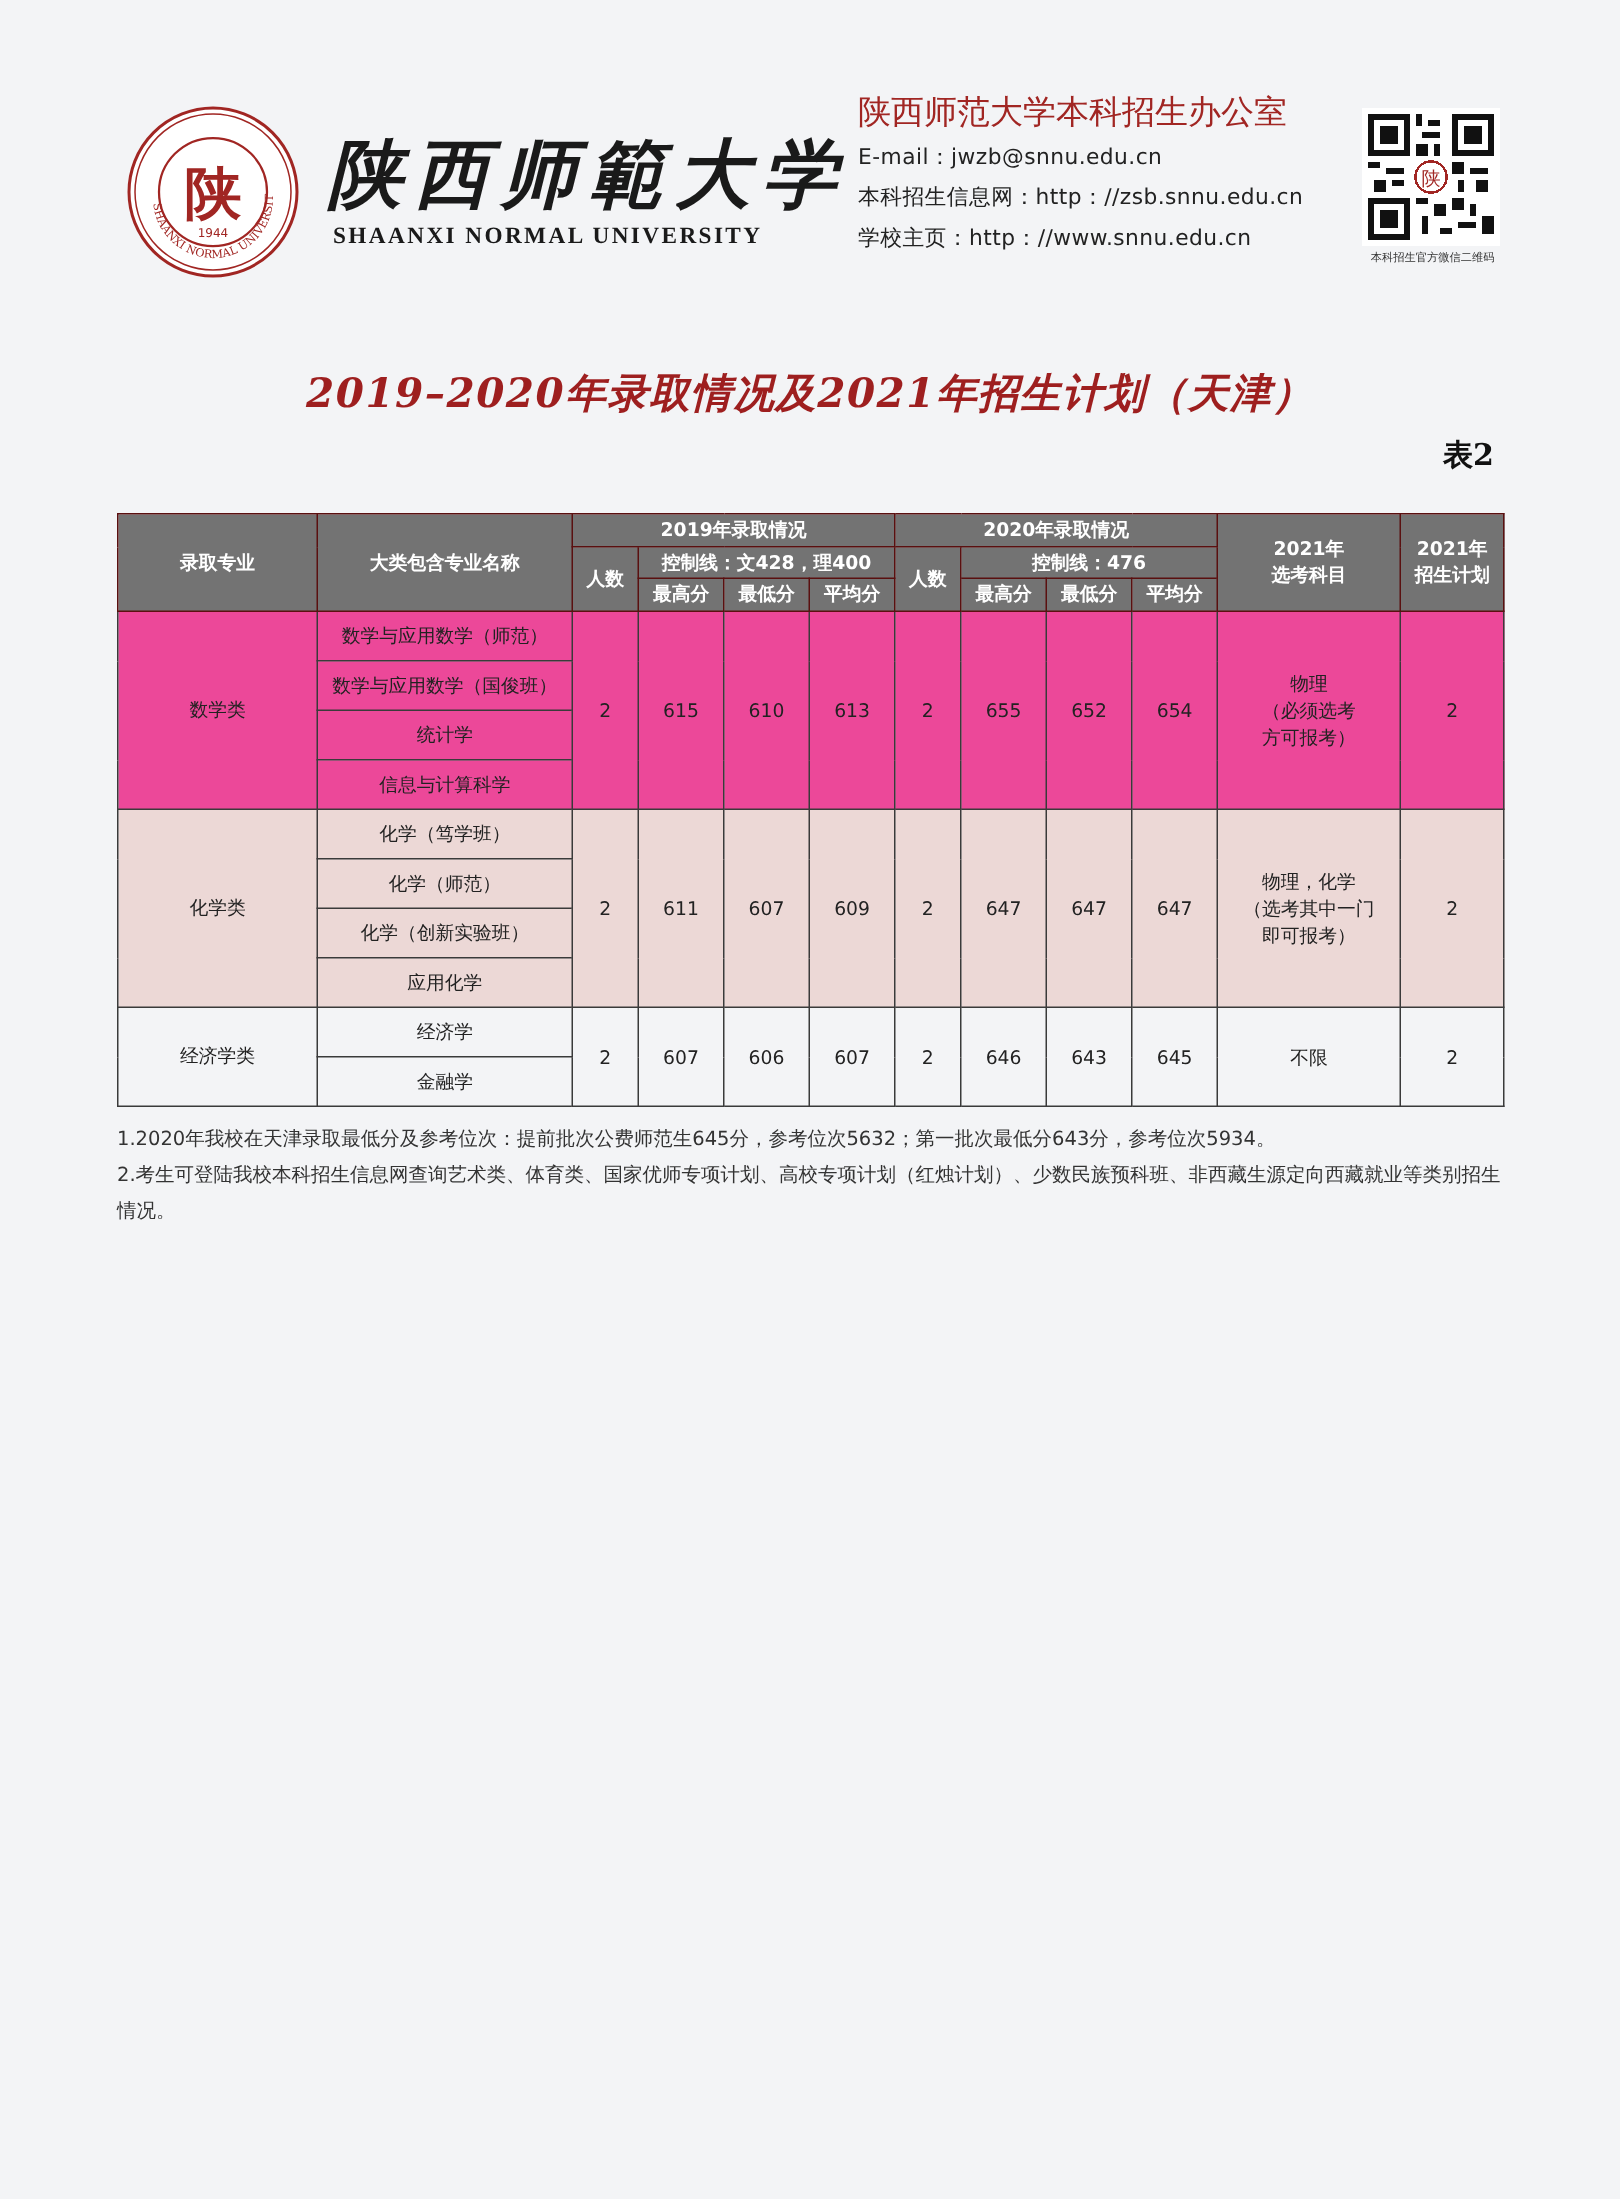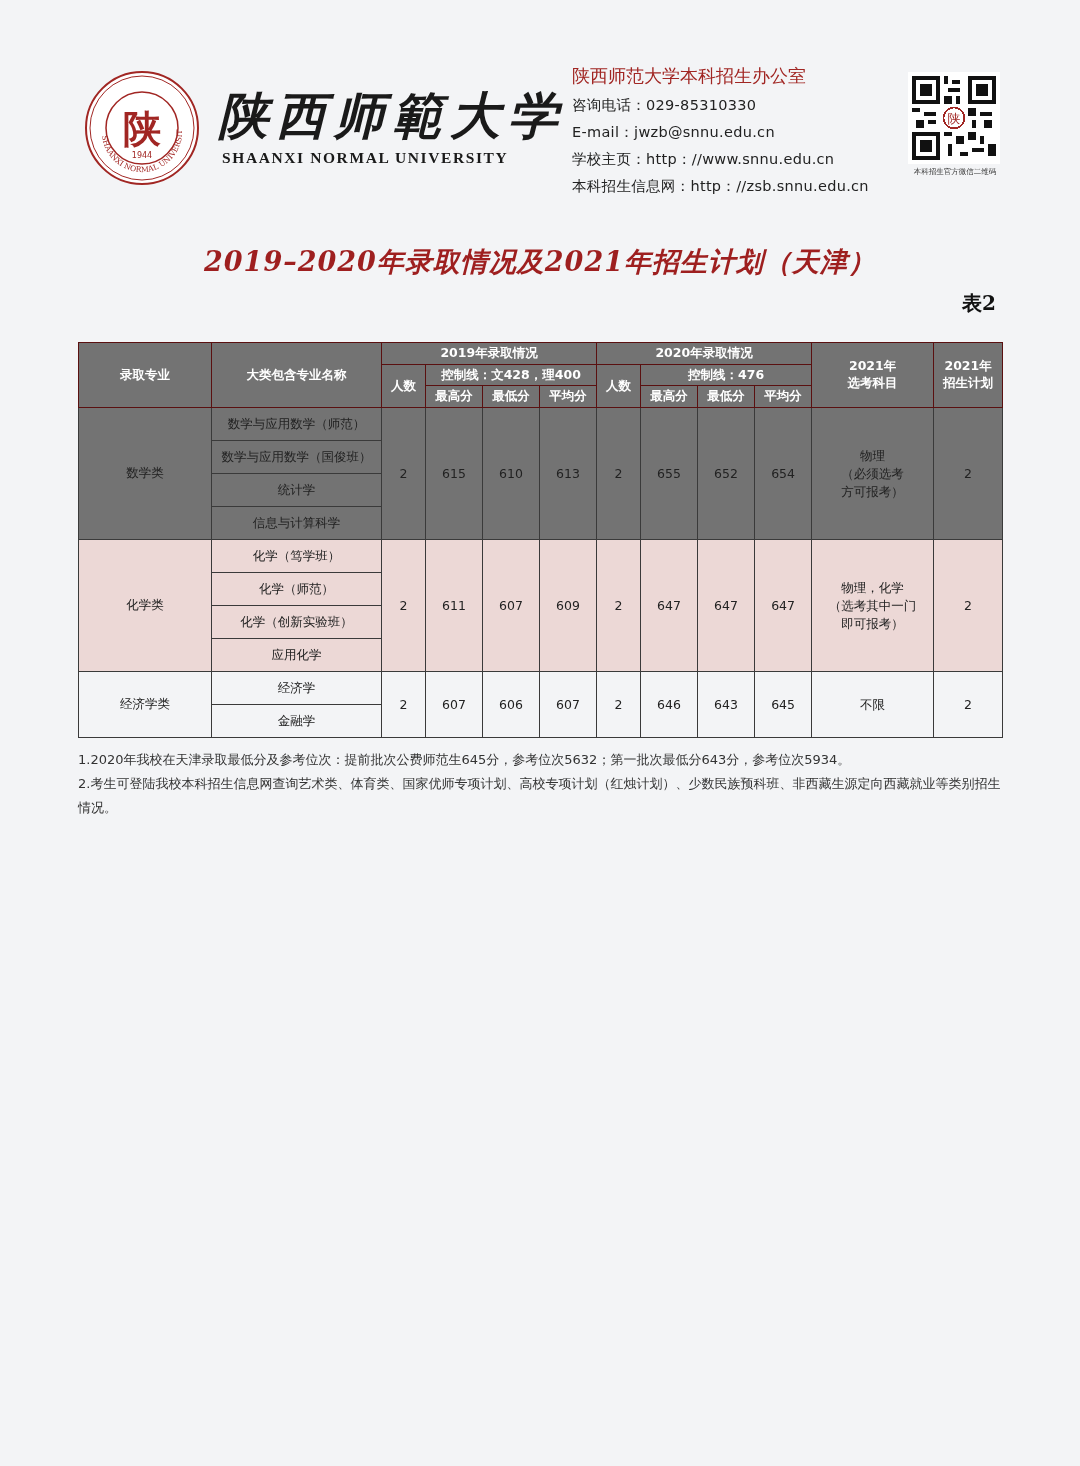--- a/index.html
+++ b/index.html
@@ -20,21 +20,21 @@
       font-family: "DejaVu Serif", "Liberation Serif", serif;
       font-size: 50px; font-weight: bold; letter-spacing: 8px; color: #1a1a1a;
       line-height: 56px; font-style: italic;
     }
     .brand-en {
       position: absolute; left: 222px; top: 149px;
       font-family: "Liberation Serif", "DejaVu Serif", serif;
       font-size: 15.5px; font-weight: bold; letter-spacing: 1.6px; color: #1a1a1a;
     }
     .contact { position: absolute; left: 572px; top: 64px; }
-    .contact .office { color: #a12623; font-size: 18px; line-height: 24px; margin-bottom: 4px; }
+    .contact .office { color: #a12623; font-size: 22px; line-height: 24px; margin-bottom: 4px; }
     .contact .line { font-size: 14.5px; line-height: 27px; color: #222; letter-spacing: 0.3px; }
     .qr { position: absolute; left: 908px; top: 72px; width: 92px; height: 92px; background: #fff; }
     .qr-caption { position: absolute; left: 900px; top: 167px; width: 110px; text-align: center; font-size: 7.5px; color: #333; }
     .title {
       position: absolute; left: 0; top: 244px; width: 1080px; text-align: center;
       font-family: "DejaVu Serif", "Liberation Serif", serif;
       font-size: 27px; font-weight: bold; color: #9e1f1f; letter-spacing: 1px; font-style: italic;
     }
     .table-no {
       position: absolute; right: 84px; top: 290px;
@@ -50,21 +50,21 @@
       border: 1px solid #3a3a3a; text-align: center; vertical-align: middle; padding: 0;
     }
     table.grid th {
       background: #737373; color: #fff; font-weight: bold; font-size: 12.5px;
       border-color: #5a1010;
     }
     .hrow1 th { height: 21px; }
     .hrow2 th { height: 20px; }
     .hrow3 th { height: 21px; }
     td.sub { height: 32px; }
-    .band-a td { background: #737373; }
+    .band-a td { background: #ec4899; }
     .band-b td { background: #ecd8d6; }
     .band-c td { background: #f3f4f6; margin-top: 36px; }
     .subj { line-height: 18px; }
     .notes { position: absolute; left: 78px; top: 748px; width: 930px; font-size: 13px; line-height: 24px; color: #333; }
   </style>
 </head>
 <body>
 
 <div class="header">
   <div class="seal">
@@ -76,24 +76,23 @@
       <text x="58" y="88" text-anchor="middle" font-family="DejaVu Sans, sans-serif" font-size="8" fill="#a12623">1944</text>
       <path id="arc" d="M18,62 A40,40 0 0,0 98,62" fill="none"></path>
       <text font-family="DejaVu Serif, serif" font-size="7.5" fill="#a12623"><textPath href="#arc" startOffset="3%">SHAANXI NORMAL UNIVERSITY</textPath></text>
     </svg>
   </div>
   <div class="brand-cn">陕西师範大学</div>
   <div class="brand-en">SHAANXI NORMAL UNIVERSITY</div>
 
   <div class="contact">
     <div class="office">陕西师范大学本科招生办公室</div>
-    <div class="line">咨询电话：029-85310330</div>
     <div class="line">E-mail：jwzb@snnu.edu.cn</div>
+    <div class="line">本科招生信息网：http：//zsb.snnu.edu.cn</div>
     <div class="line">学校主页：http：//www.snnu.edu.cn</div>
-    <div class="line">本科招生信息网：http：//zsb.snnu.edu.cn</div>
   </div>
 
   <div class="qr">
     <svg width="92" height="92" viewBox="0 0 23 23" shape-rendering="crispEdges">
       <rect width="23" height="23" fill="#fff"></rect>
       <g fill="#111">
         <rect x="1" y="1" width="7" height="7"></rect>
           <rect x="2" y="2" width="5" height="5" fill="#fff"></rect>
           <rect x="3" y="3" width="3" height="3"></rect>
         <rect x="15" y="1" width="7" height="7"></rect>

